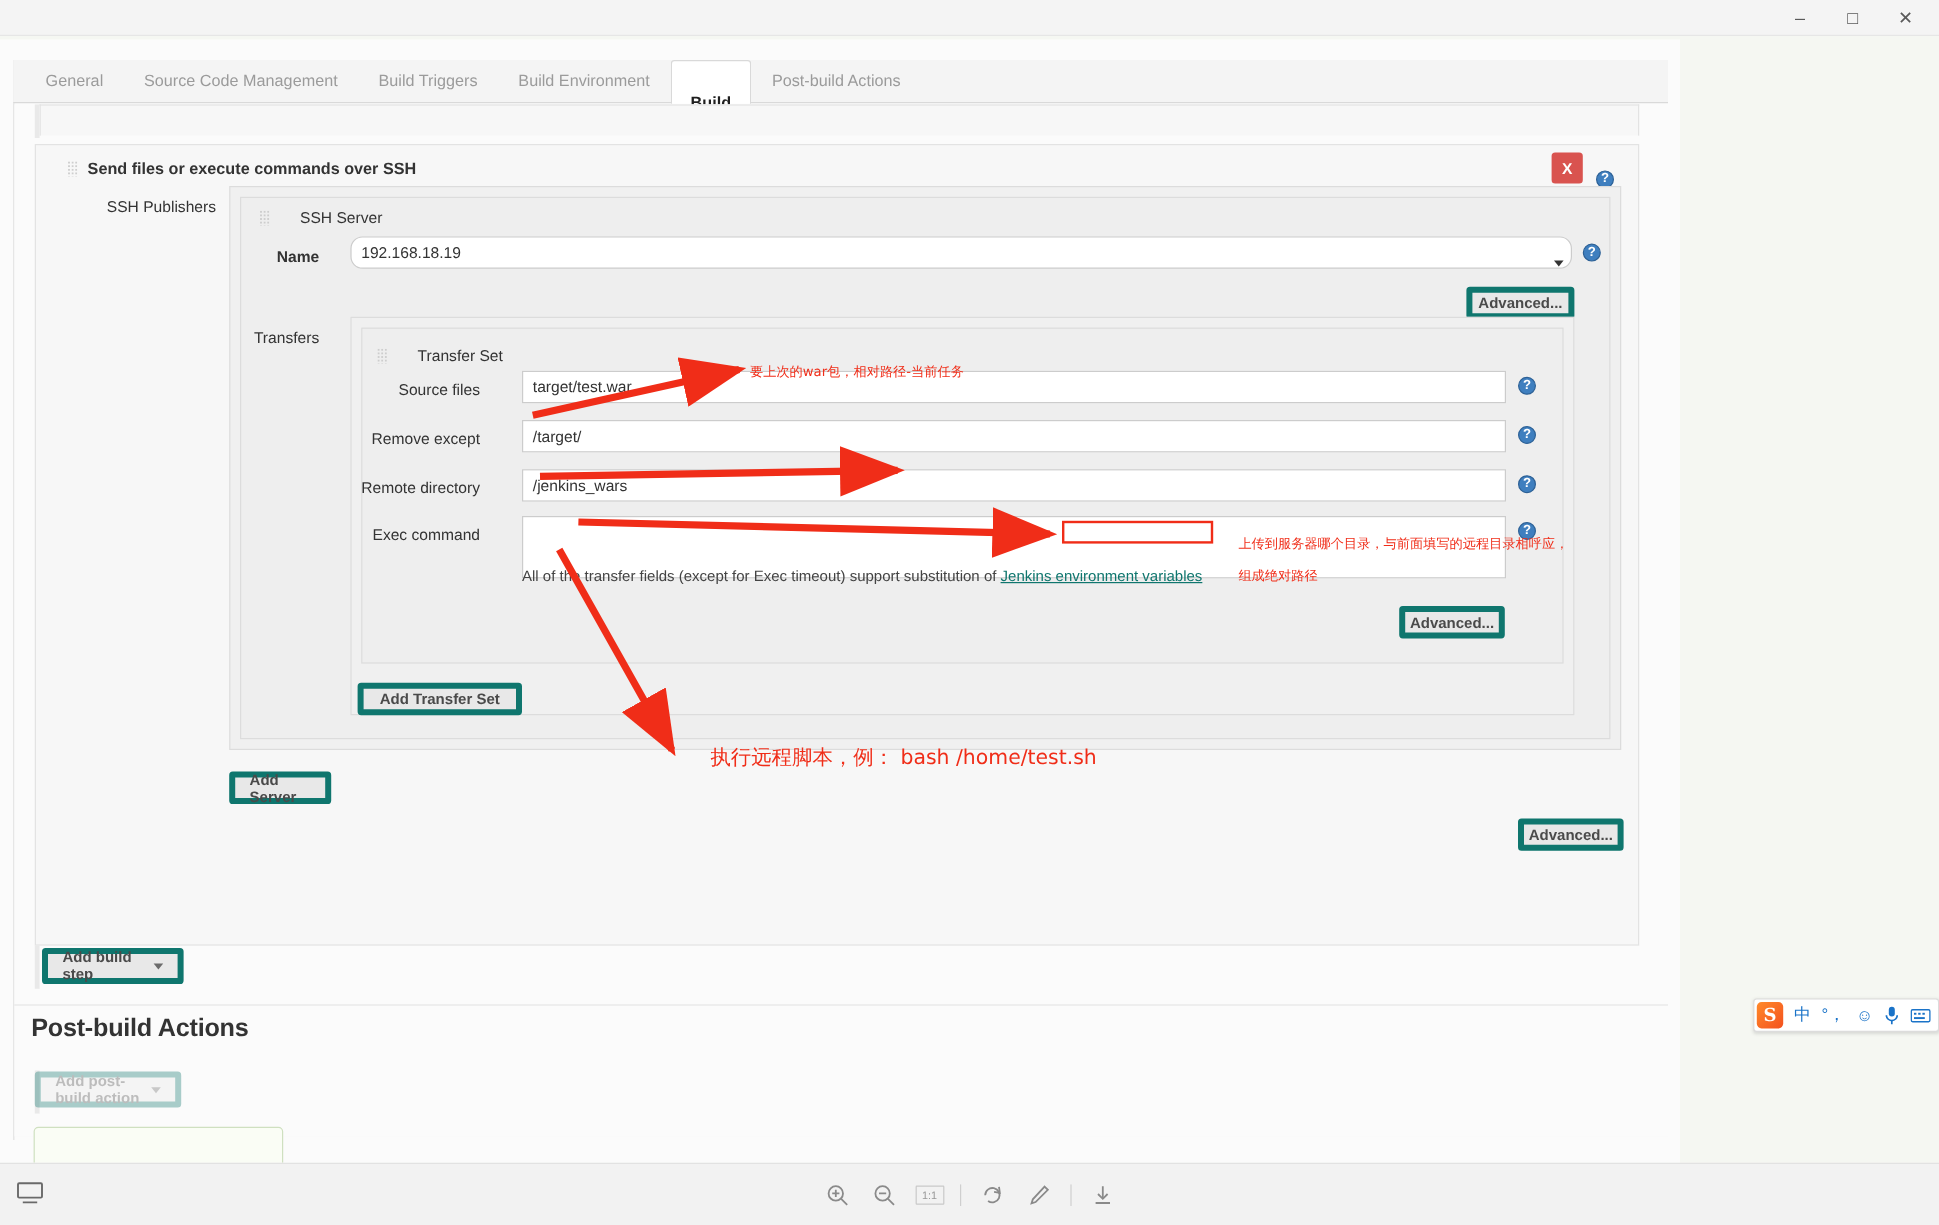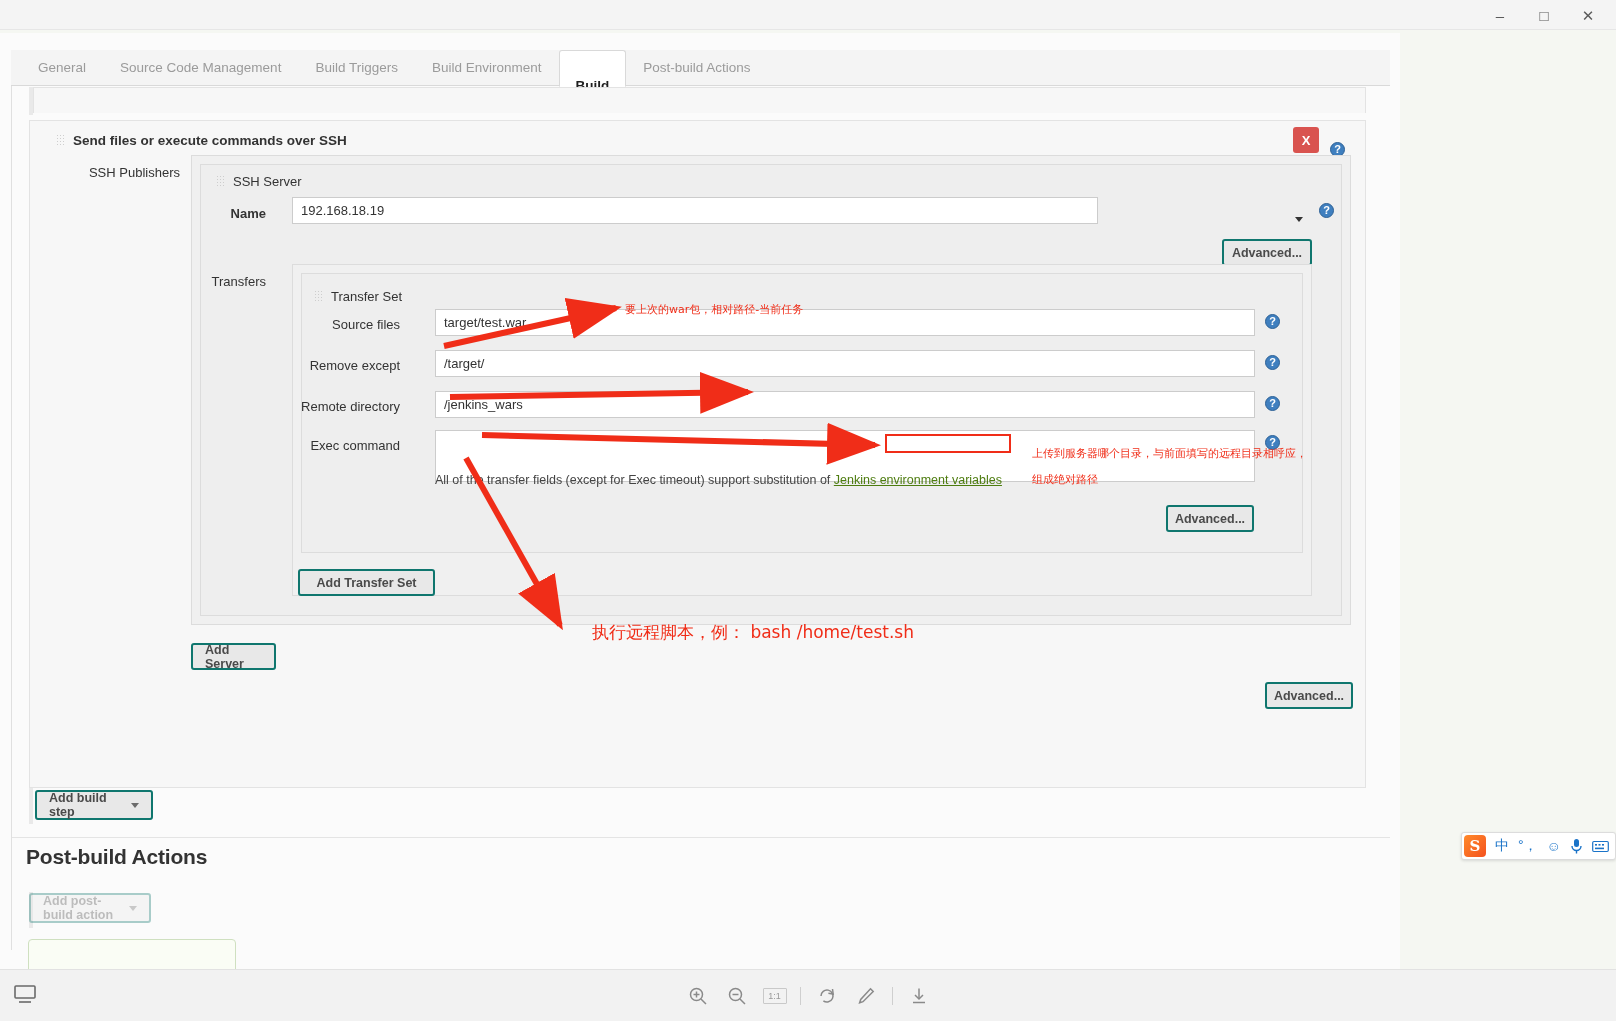--- a/index.html
+++ b/index.html
@@ -103,51 +103,51 @@
     display: flex; align-items: center; justify-content: center; cursor: pointer;
     border: 1px solid #2d6196; line-height: 1;
   }
 
   .row-label { position: absolute; font-size: 13px; color: #333; text-align: right; }
 
   .inner-panel {
     position: absolute; background: #eeeeee; border: 1px solid #dcdcdc;
   }
   .panel-head {
-    position: absolute; font-size: 13px; color: #333; display: flex; align-items: center; gap: 8px;
+    position: absolute; font-size: 13px; color: #333; display: flex; align-items: center; gap: 25px;
   }
 
   .field {
     position: absolute; height: 27px; background: #fff; border: 1px solid #ccc;
     font-size: 13px; color: #333; padding: 0 8px; line-height: 25px;
     font-family: "Liberation Sans", sans-serif;
   }
   .field.sel { padding-right: 20px; }
   .sel-arrow {
     position: absolute; right: 8px; top: 50%; transform: translateY(-50%);
     width: 0; height: 0; border-left: 4px solid transparent; border-right: 4px solid transparent;
     border-top: 5px solid #333;
   }
   .textarea {
     position: absolute; background: #fff; border: 1px solid #ccc;
     font-size: 13px; color: #333; padding: 4px 8px;
   }
 
   .btn {
     position: absolute; background: #e8e8e8;
-    border: 2px solid #0f766e; border-radius: 3px;
+    border: 5px solid #0f766e; border-radius: 3px;
     font-size: 12.5px; font-weight: bold; color: #4a4a4a;
     display: flex; align-items: center; justify-content: center; gap: 8px;
     cursor: pointer; padding: 0 12px; height: 27px;
     font-family: "Liberation Sans", sans-serif;
   }
   .caret { width: 0; height: 0; border-left: 4px solid transparent; border-right: 4px solid transparent; border-top: 5px solid #6b6b6b; }
 
   .hint-text { position: absolute; font-size: 12.5px; color: #444; }
-  .hint-text a { color: #4d7c0f; text-decoration: underline; }
+  .hint-text a { color: #0f766e; text-decoration: underline; }
 
   .section-title {
     position: absolute; font-size: 21px; font-weight: bold; color: #333;
     letter-spacing: -0.2px;
   }
   .hr { position: absolute; height: 1px; background: #e4e4e4; }
 
   .left-rail { position: absolute; width: 4px; background: #e9e9e9; }
 
   
@@ -236,21 +236,21 @@
 
           <div class="inner-panel" style="left:170px; top:43px; width:1142px; height:452px; background:#eeeeee;"></div>
 
           <div class="panel-head" style="left:186px; top:53px;">
             <span class="hgrip"></span>
             <span>SSH Server</span>
           </div>
 
           <div class="row-label" style="left:126px; top:85px; width:110px;font-weight:bold;">Name</div>
 
-          <div class="field sel" style="left:262px; top:76px; width:806px;">192.168.18.19</div>
+          <div class="field sel" style="left:262px; top:76px; width:1018px;border-radius:10px;">192.168.18.19</div>
           <div style="position:absolute; left:1265px; top:89px;">
             <span class="sel-arrow" style="position:static; display:inline-block; transform:none;"></span>
           </div>
           <div class="help-icon" style="position:absolute; left:1289px; top:82px;">?</div>
 
           <div class="btn" style="left:1192px; top:118px; width:90px;">
             <span>Advanced...</span>
           </div>
 
           <div class="row-label" style="left:126px; top:153px; width:110px;">Transfers</div>

